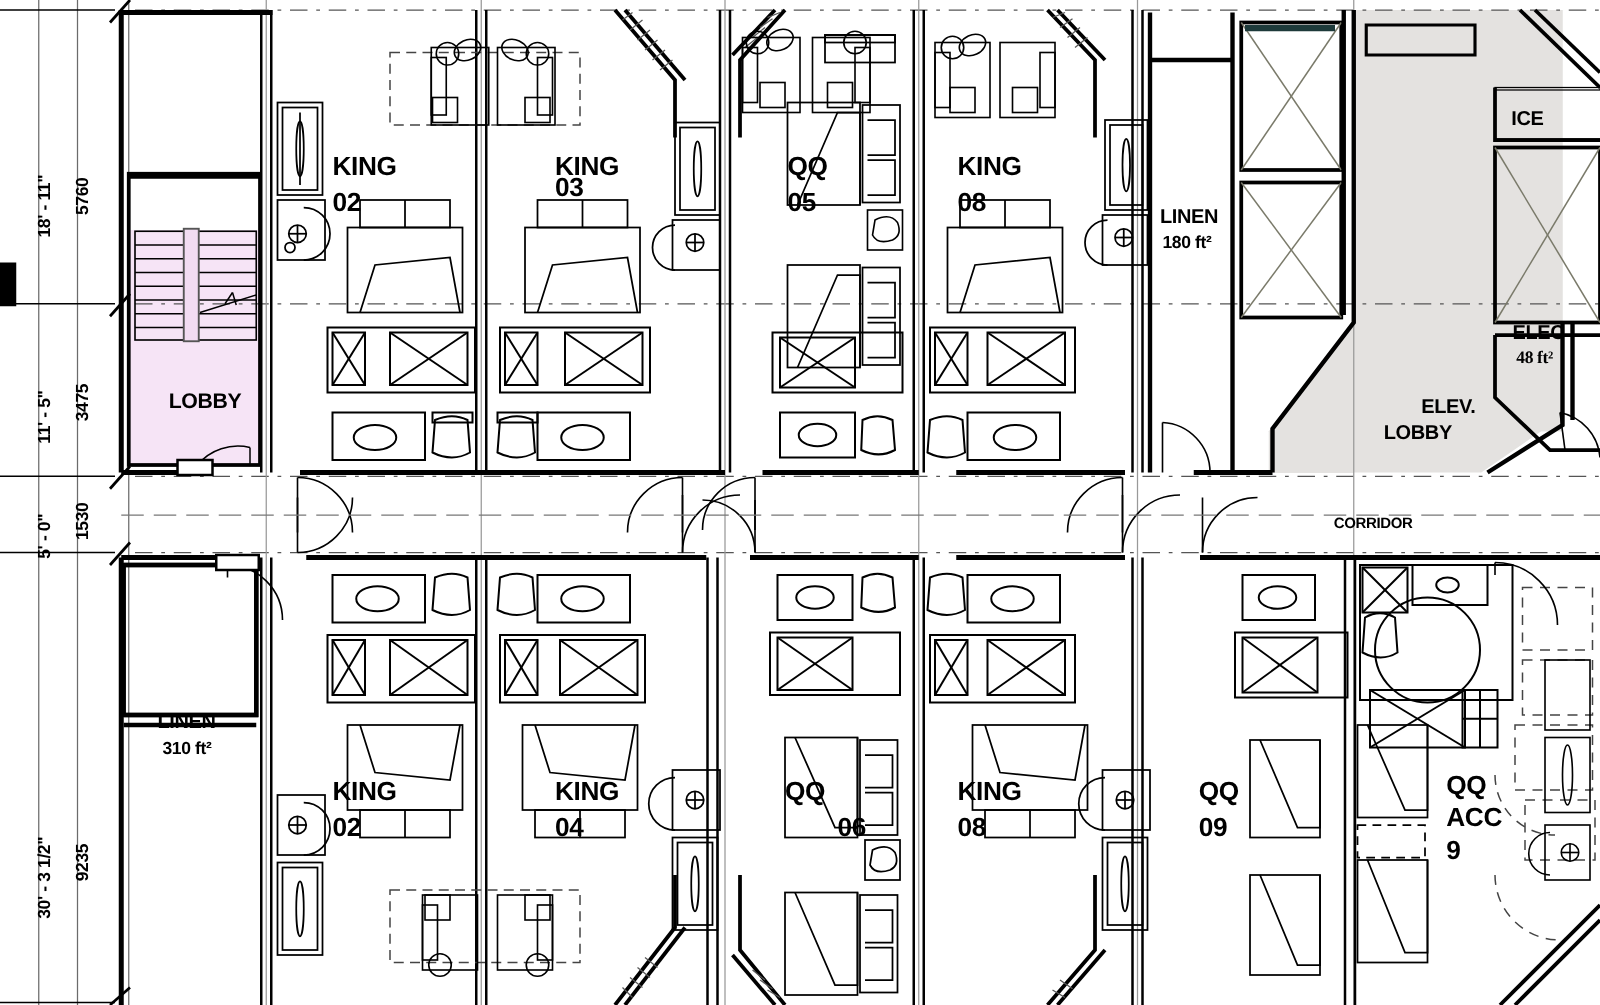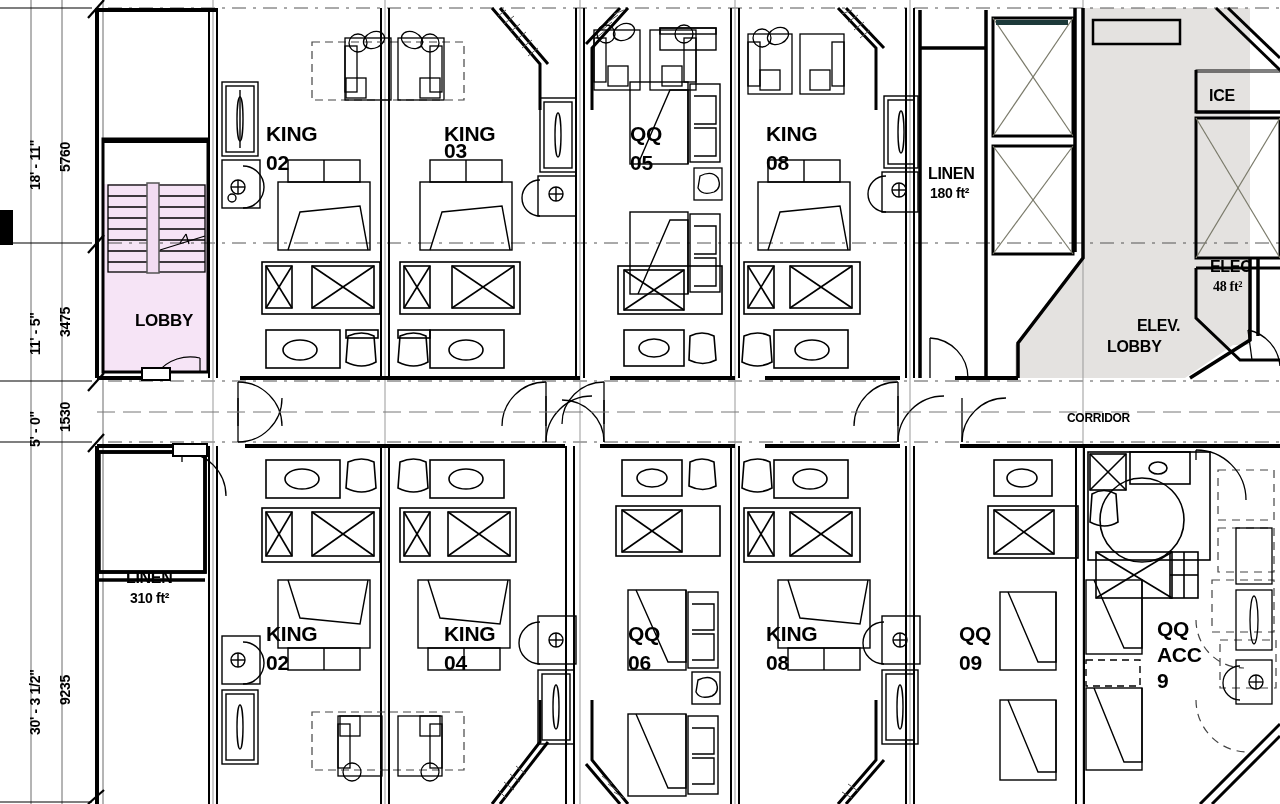--- a/index.html
+++ b/index.html
@@ -767,21 +767,21 @@
 <div class="lbl sm" style="left:126px;top:569px;font-size:16px;">LINEN</div>
 <div class="lbl sm2" style="left:130px;top:591px;">310 ft²</div>
 
 <div class="lbl rm" style="left:266px;top:623px;">KING</div>
 <div class="lbl rm" style="left:266px;top:652px;">02</div>
 
 <div class="lbl rm" style="left:444px;top:623px;">KING</div>
 <div class="lbl rm" style="left:444px;top:652px;">04</div>
 
 <div class="lbl rm" style="left:628px;top:623px;">QQ</div>
-<div class="lbl rm" style="left:628px;top:652px;">06</div>
+<div class="lbl rm" style="left:628px;top:652px;padding-left:42px;">06</div>
 
 <div class="lbl rm" style="left:766px;top:623px;">KING</div>
 <div class="lbl rm" style="left:766px;top:652px;">08</div>
 
 <div class="lbl rm" style="left:959px;top:623px;">QQ</div>
 <div class="lbl rm" style="left:959px;top:652px;">09</div>
 
 <div class="lbl rm" style="left:1157px;top:618px;">QQ</div>
 <div class="lbl rm" style="left:1157px;top:644px;">ACC</div>
 <div class="lbl rm" style="left:1157px;top:670px;">9</div>

